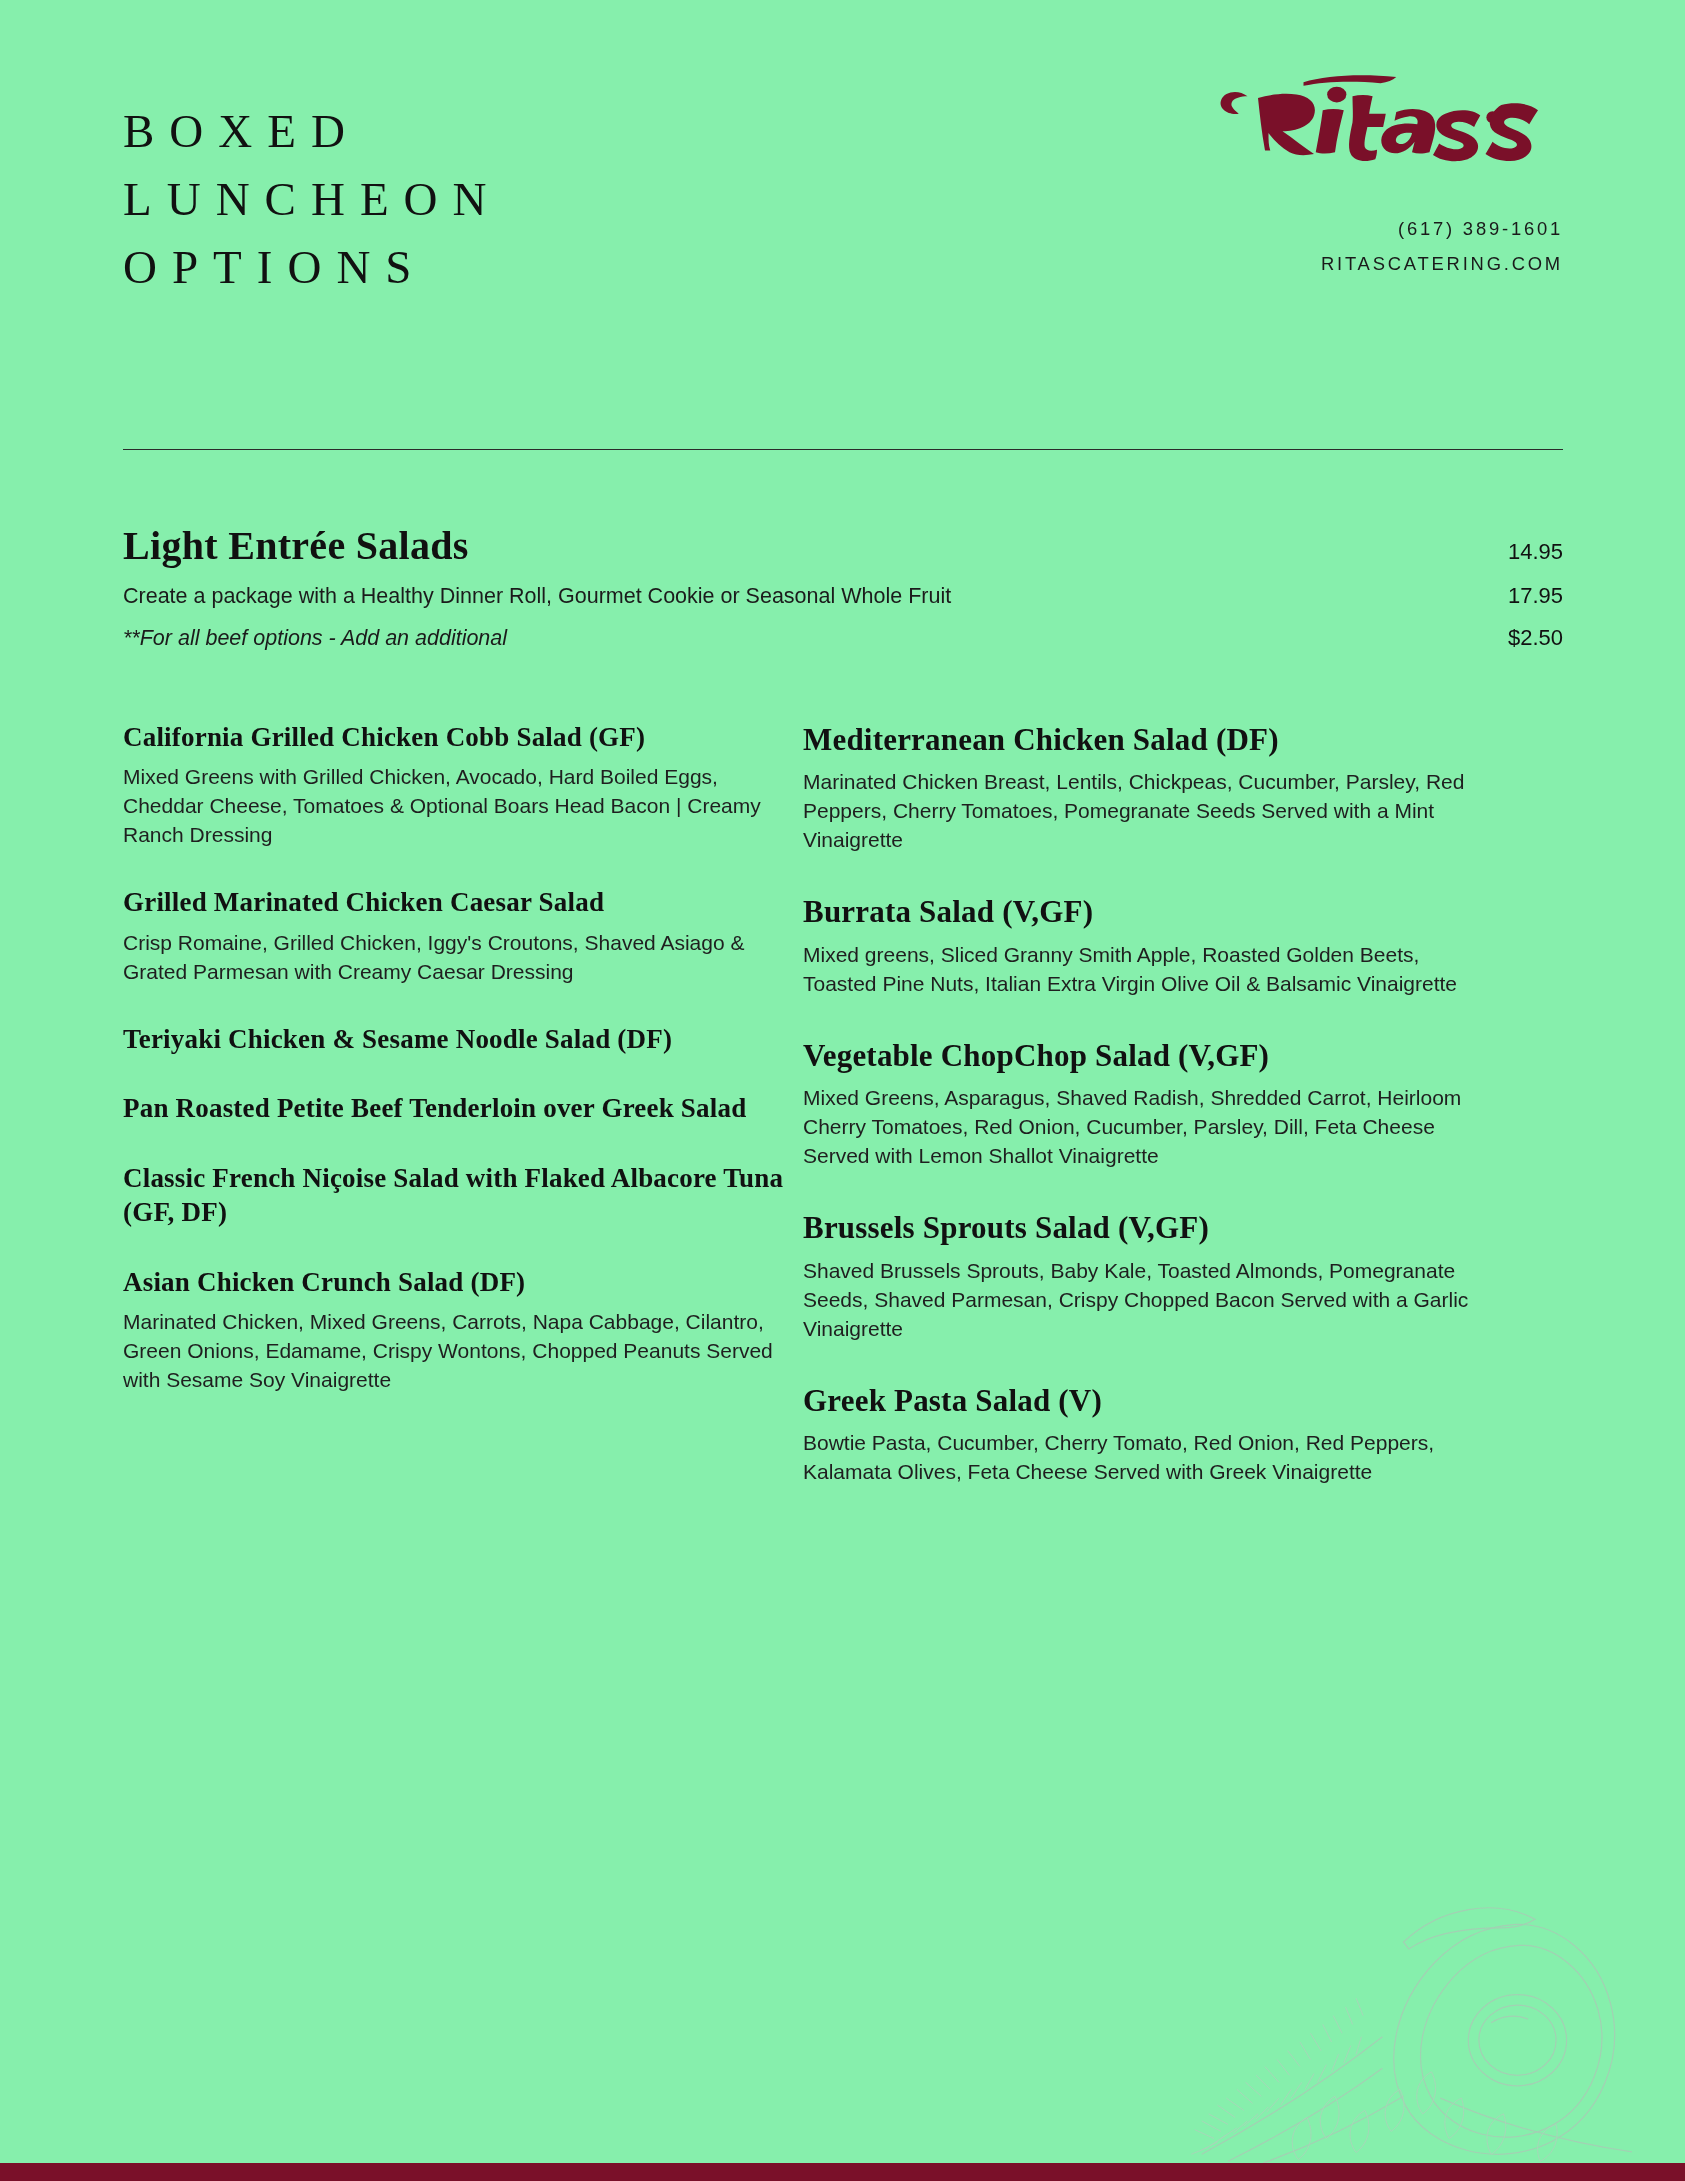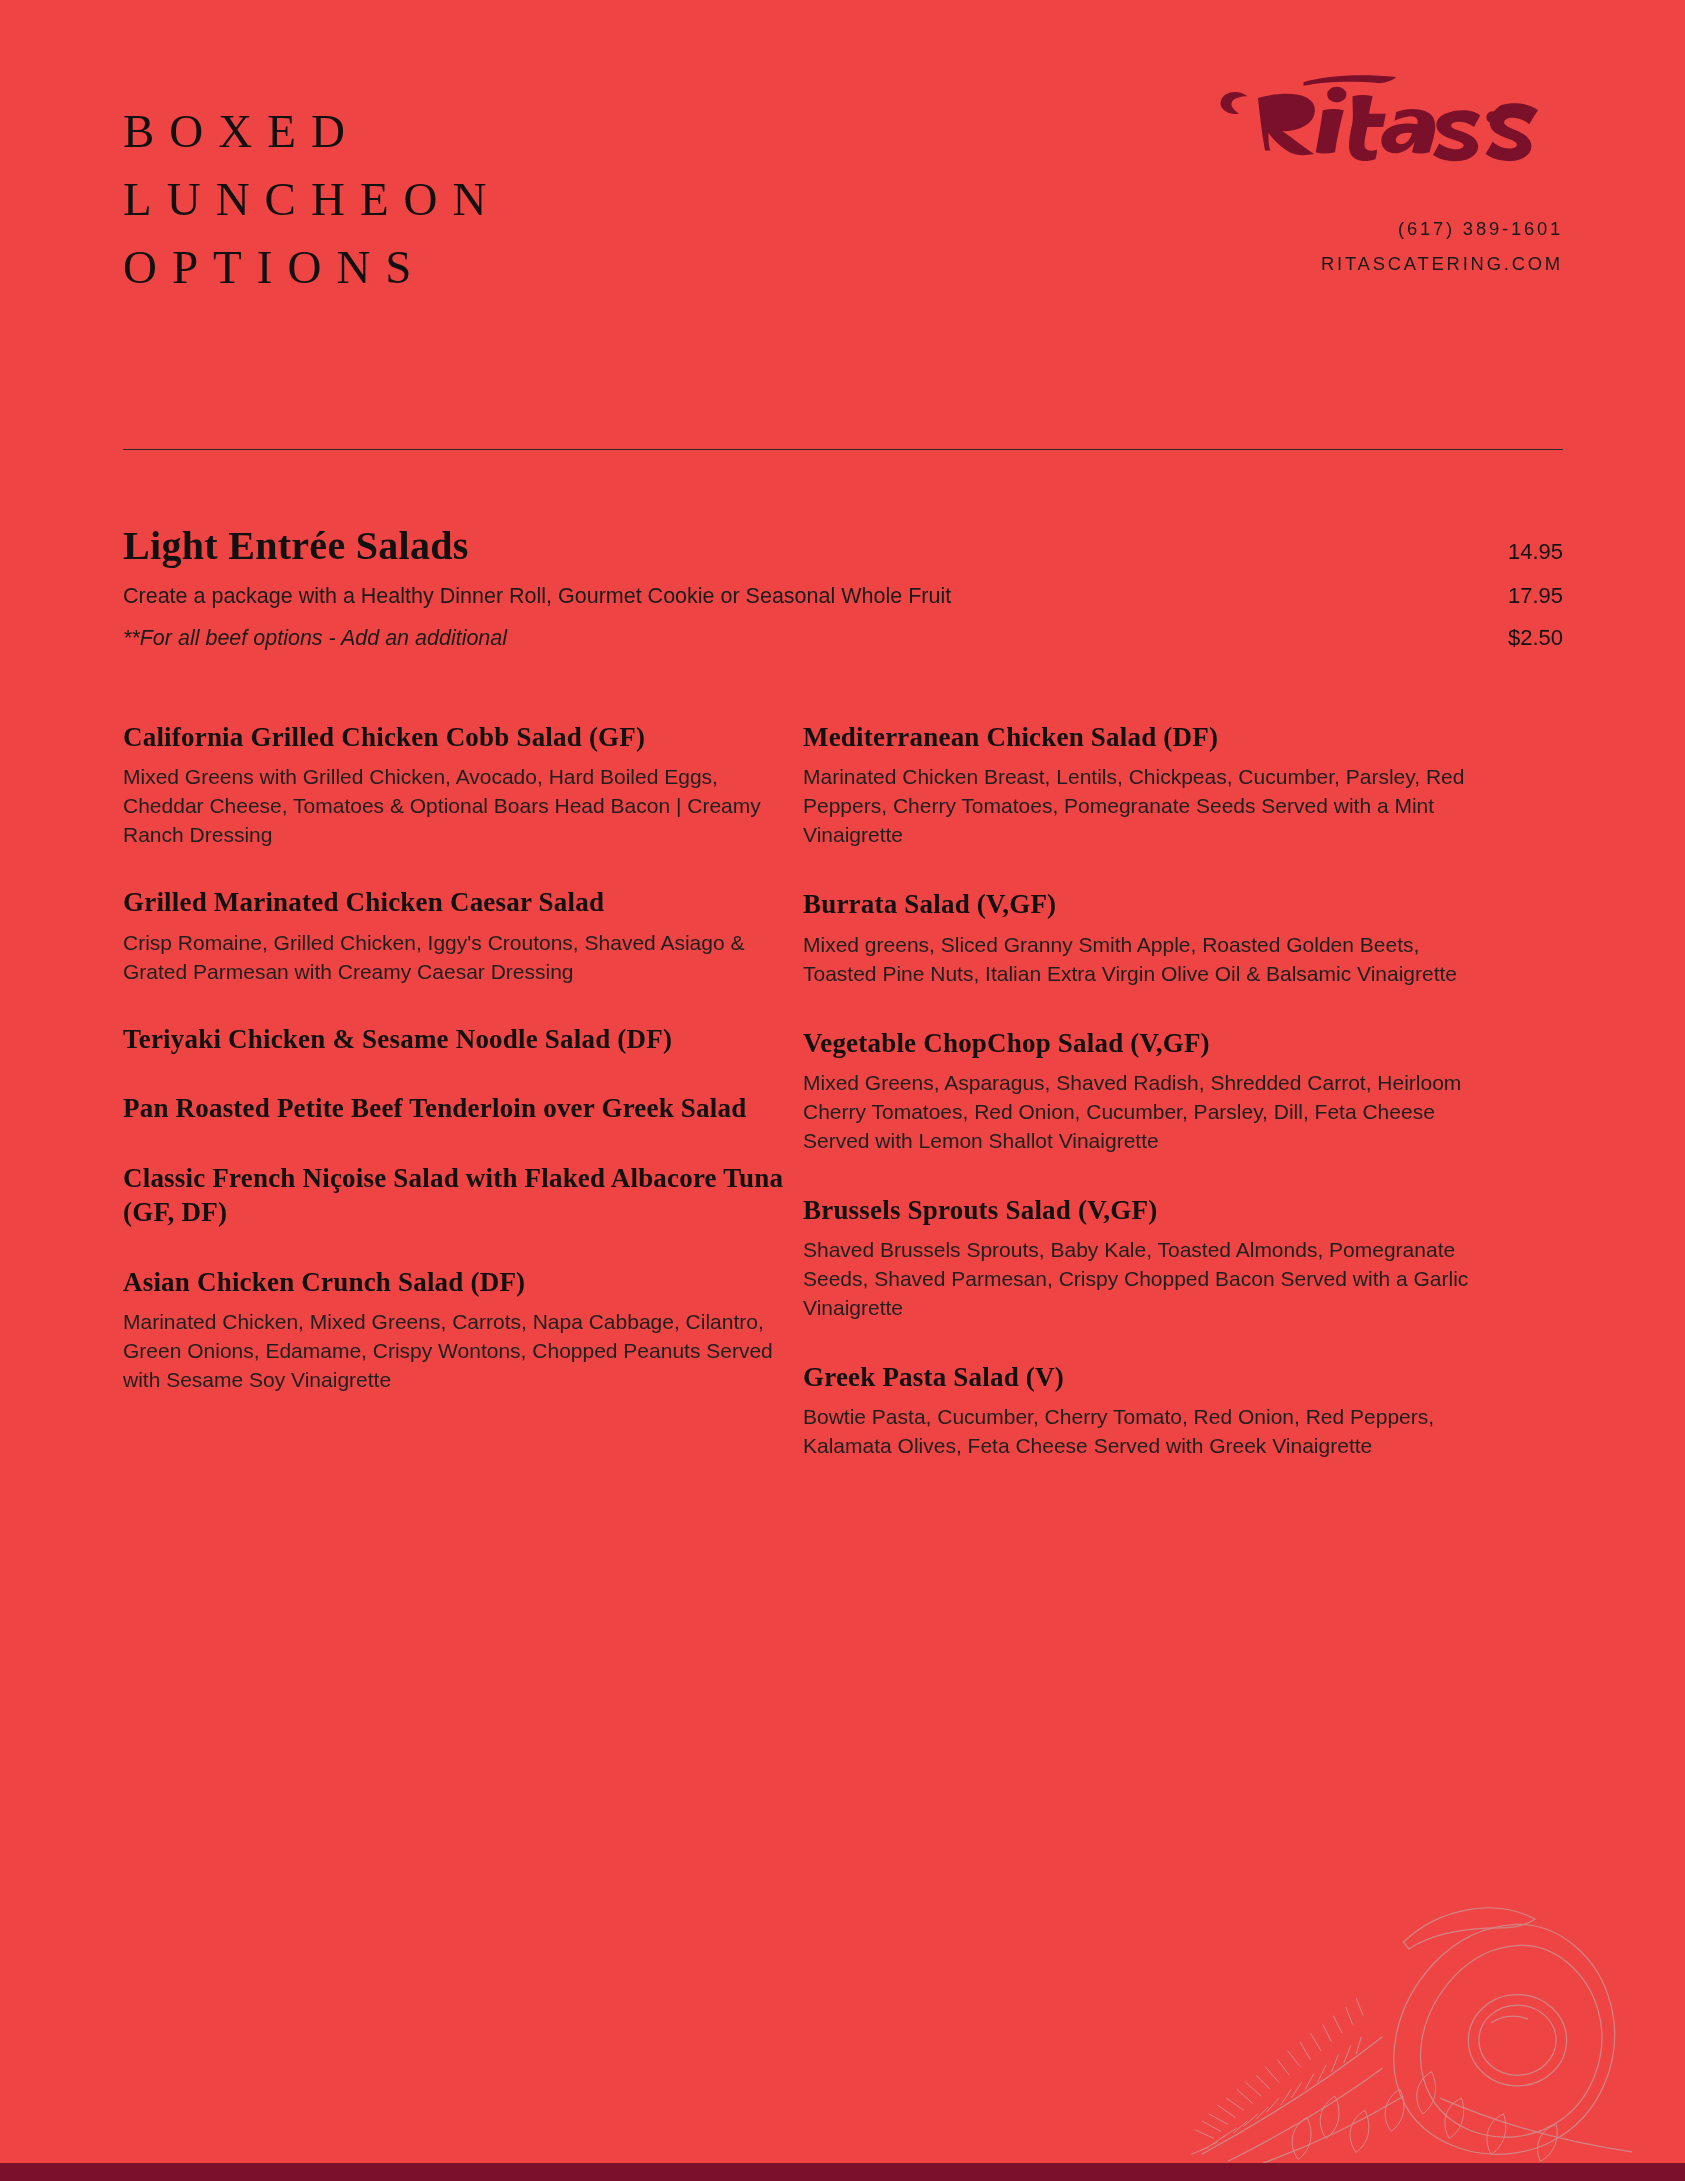--- a/index.html
+++ b/index.html
@@ -10,21 +10,21 @@
   body {
     width: 1685px;
     height: 2181px;
     position: relative;
     font-family: "Liberation Sans", sans-serif;
     overflow: hidden;
   }
   .page {
     position: absolute;
     inset: 0;
-    background: #ef4444;
+    background: #86efac;
   }
   
   .bottom-bar {
     position: absolute;
     left: 0; right: 0; bottom: 0;
     height: 17.6px;
     background: #7a1029;
   }
 
   .content {
@@ -136,21 +136,21 @@
     color: #111111;
     letter-spacing: 0.2px;
   }
   .item p {
     margin: 0;
     font-size: 21px;
     line-height: 1.38;
     color: #1f1f1f;
     max-width: 667px;
   }
-  .col-right .item h3 { font-size: 27px; }
+  .col-right .item h3 { font-size: 31px; }
   .col-right .item { margin-bottom: 37px; }
 
   
   .art {
     position: absolute;
     right: 53px;
     bottom: 17.6px;
     width: 843px;
     height: 421px;
     opacity: 0.55;

